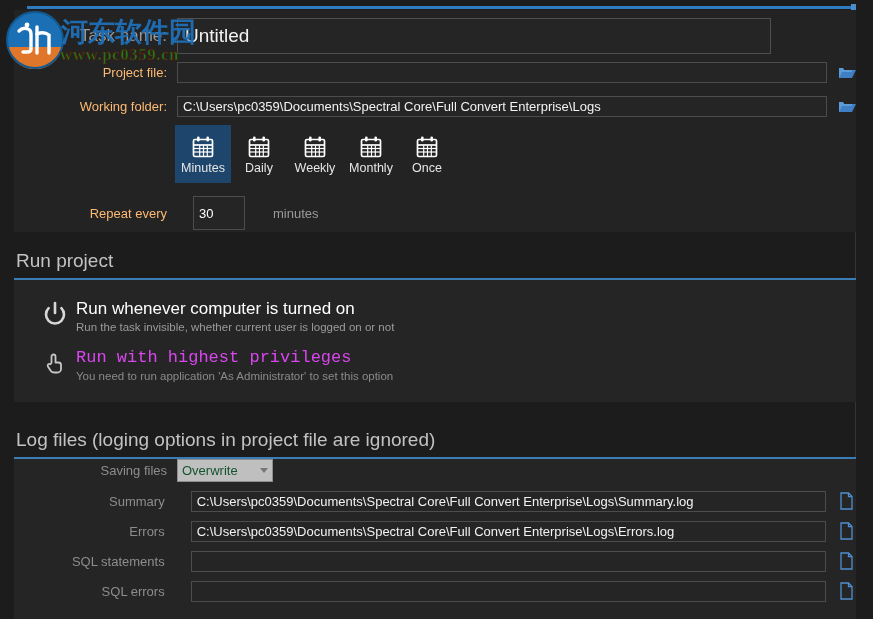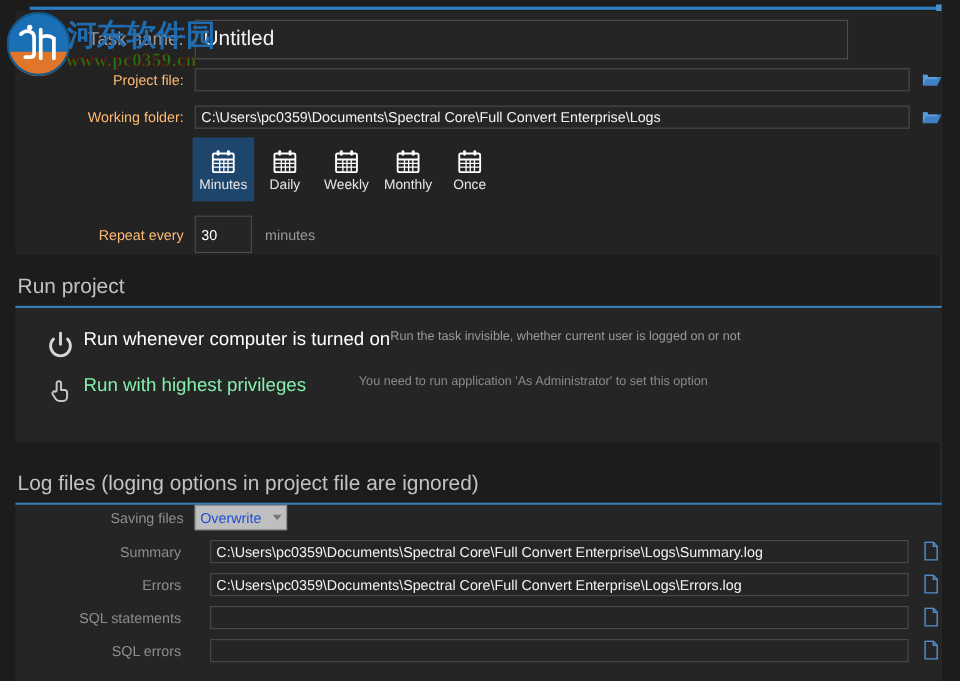--- a/index.html
+++ b/index.html
@@ -121,21 +121,21 @@
     gap: 2px;
   }
   .mode-btn.selected { background: #1e456b; }
   .mode-label {
     font-size: 12.5px;
     color: #e6e6e6;
     line-height: 1;
   }
 
   
-  .row-repeat { left: 49px; top: 186px; }
+  .row-repeat { left: 49px; top: 186px; gap: 16px; }
   .row-repeat .flabel { width: 104px; }
   .row-repeat .finput {
     width: 52px; height: 34px; margin-left: 10px;
     font-size: 13px; color: #ffffff;
   }
   .unit-label {
     margin-left: 12px;
     color: #9a9a9a;
     font-size: 13px;
   }
@@ -177,34 +177,34 @@
     cursor: pointer;
   }
   .run-opt-icon {
     width: 34px;
     flex: 0 0 34px;
     display: flex;
     align-items: center;
     justify-content: flex-start;
     padding-top: 3px;
   }
-  .run-opt-text { display: flex; }
+  .run-opt-text { display: flex; flex-direction: column; }
   .run-opt-title {
     font-size: 17px;
     color: #ffffff;
     line-height: 1.25;
   }
   .run-opt-sub {
     font-size: 11.5px;
     color: #9b9b9b;
     line-height: 1.3;
     margin-top: 1px;
   }
-  .run-opt.disabled .run-opt-title { color: #86efac; }
-  .run-opt.disabled .run-opt-sub  { color: #8a8a8a; margin-left: 48px; }
+  .run-opt.disabled .run-opt-title { color: #d946ef; font-family: Liberation Mono, monospace; }
+  .run-opt.disabled .run-opt-sub  { color: #8a8a8a; }
 
   
   .log-row {
     display: flex;
     align-items: center;
     padding-left: 49px;
     margin-bottom: 9px;
   }
   .log-label {
     width: 104px;
@@ -229,25 +229,25 @@
   .doc-btn {
     margin-left: 10px;
     width: 20px; height: 20px;
     display: flex; align-items: center; justify-content: center;
     cursor: pointer;
   }
 
   
   .log-select {
     margin-left: 10px;
-    width: 84px;
+    width: 96px;
     height: 23px;
     background: #bfbfbf;
     border: 1px solid #8e8e8e;
-    color: #1d4ed8;
+    color: #14532d;
     font-size: 13px;
     font-family: "Liberation Sans", sans-serif;
     padding: 0 4px;
     box-sizing: border-box;
     display: flex;
     align-items: center;
     justify-content: space-between;
     cursor: pointer;
     text-align: center;
   }

